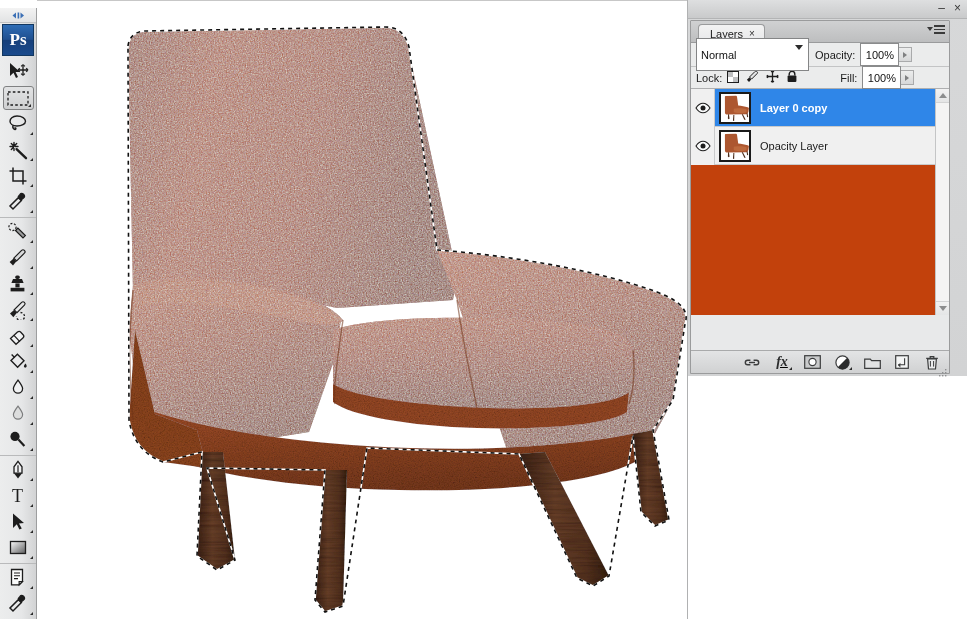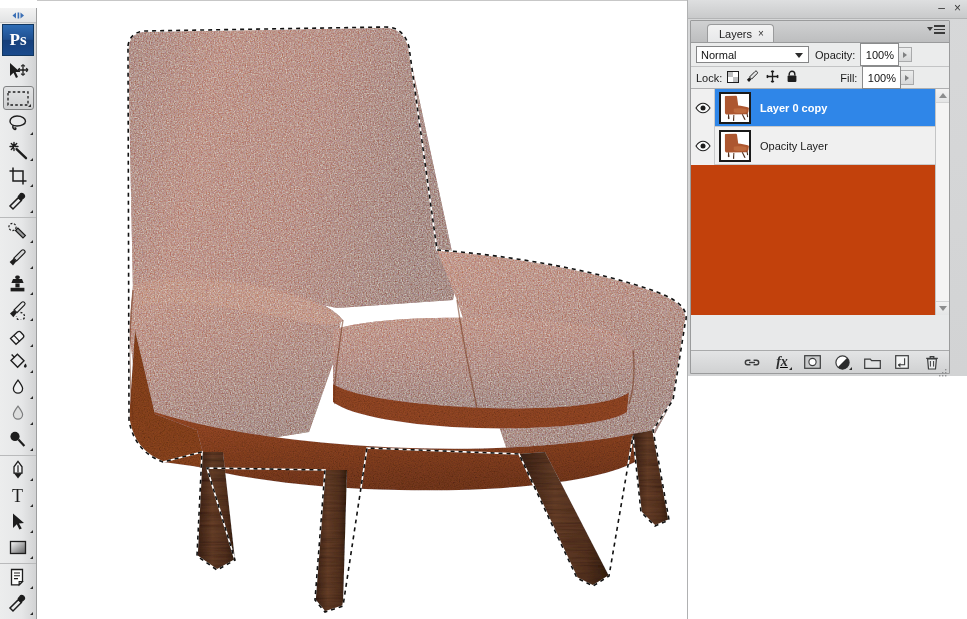--- a/index.html
+++ b/index.html
@@ -157,21 +157,21 @@
     border-radius: 1px 1px 0 0;
   }
   #tabbar {
     position: relative;
     height: 21px;
     background: linear-gradient(to bottom, #d0d1d2, #bdbebf);
     border-bottom: 1px solid #9a9b9c;
   }
   .tab {
     position: absolute;
-    left: 16px; top: 3px;
+    left: 7px; top: 3px;
     height: 18px;
     padding: 0 9px 0 11px;
     background: linear-gradient(to bottom, #f3f3f3, #e7e8e9);
     border: 1px solid #9a9b9c;
     border-bottom: none;
     border-radius: 4px 4px 0 0;
     display: flex;
     align-items: center;
     gap: 6px;
     font-size: 11px;
@@ -204,21 +204,21 @@
     display: flex;
     align-items: center;
     padding: 0 4px 0 5px;
     gap: 0px;
     border-bottom: 1px solid #c3c4c5;
     background: #ebecec;
   }
   .blend-select {
     position: relative;
     width: 113px;
-    height: 17px;
+    height: 33px;
     background: #ffffff;
     border: 1px solid #848586;
     display: flex;
     align-items: center;
     padding-left: 4px;
     font-size: 11px;
     color: #111;
     box-sizing: border-box;
   }
   .blend-select .caret {

